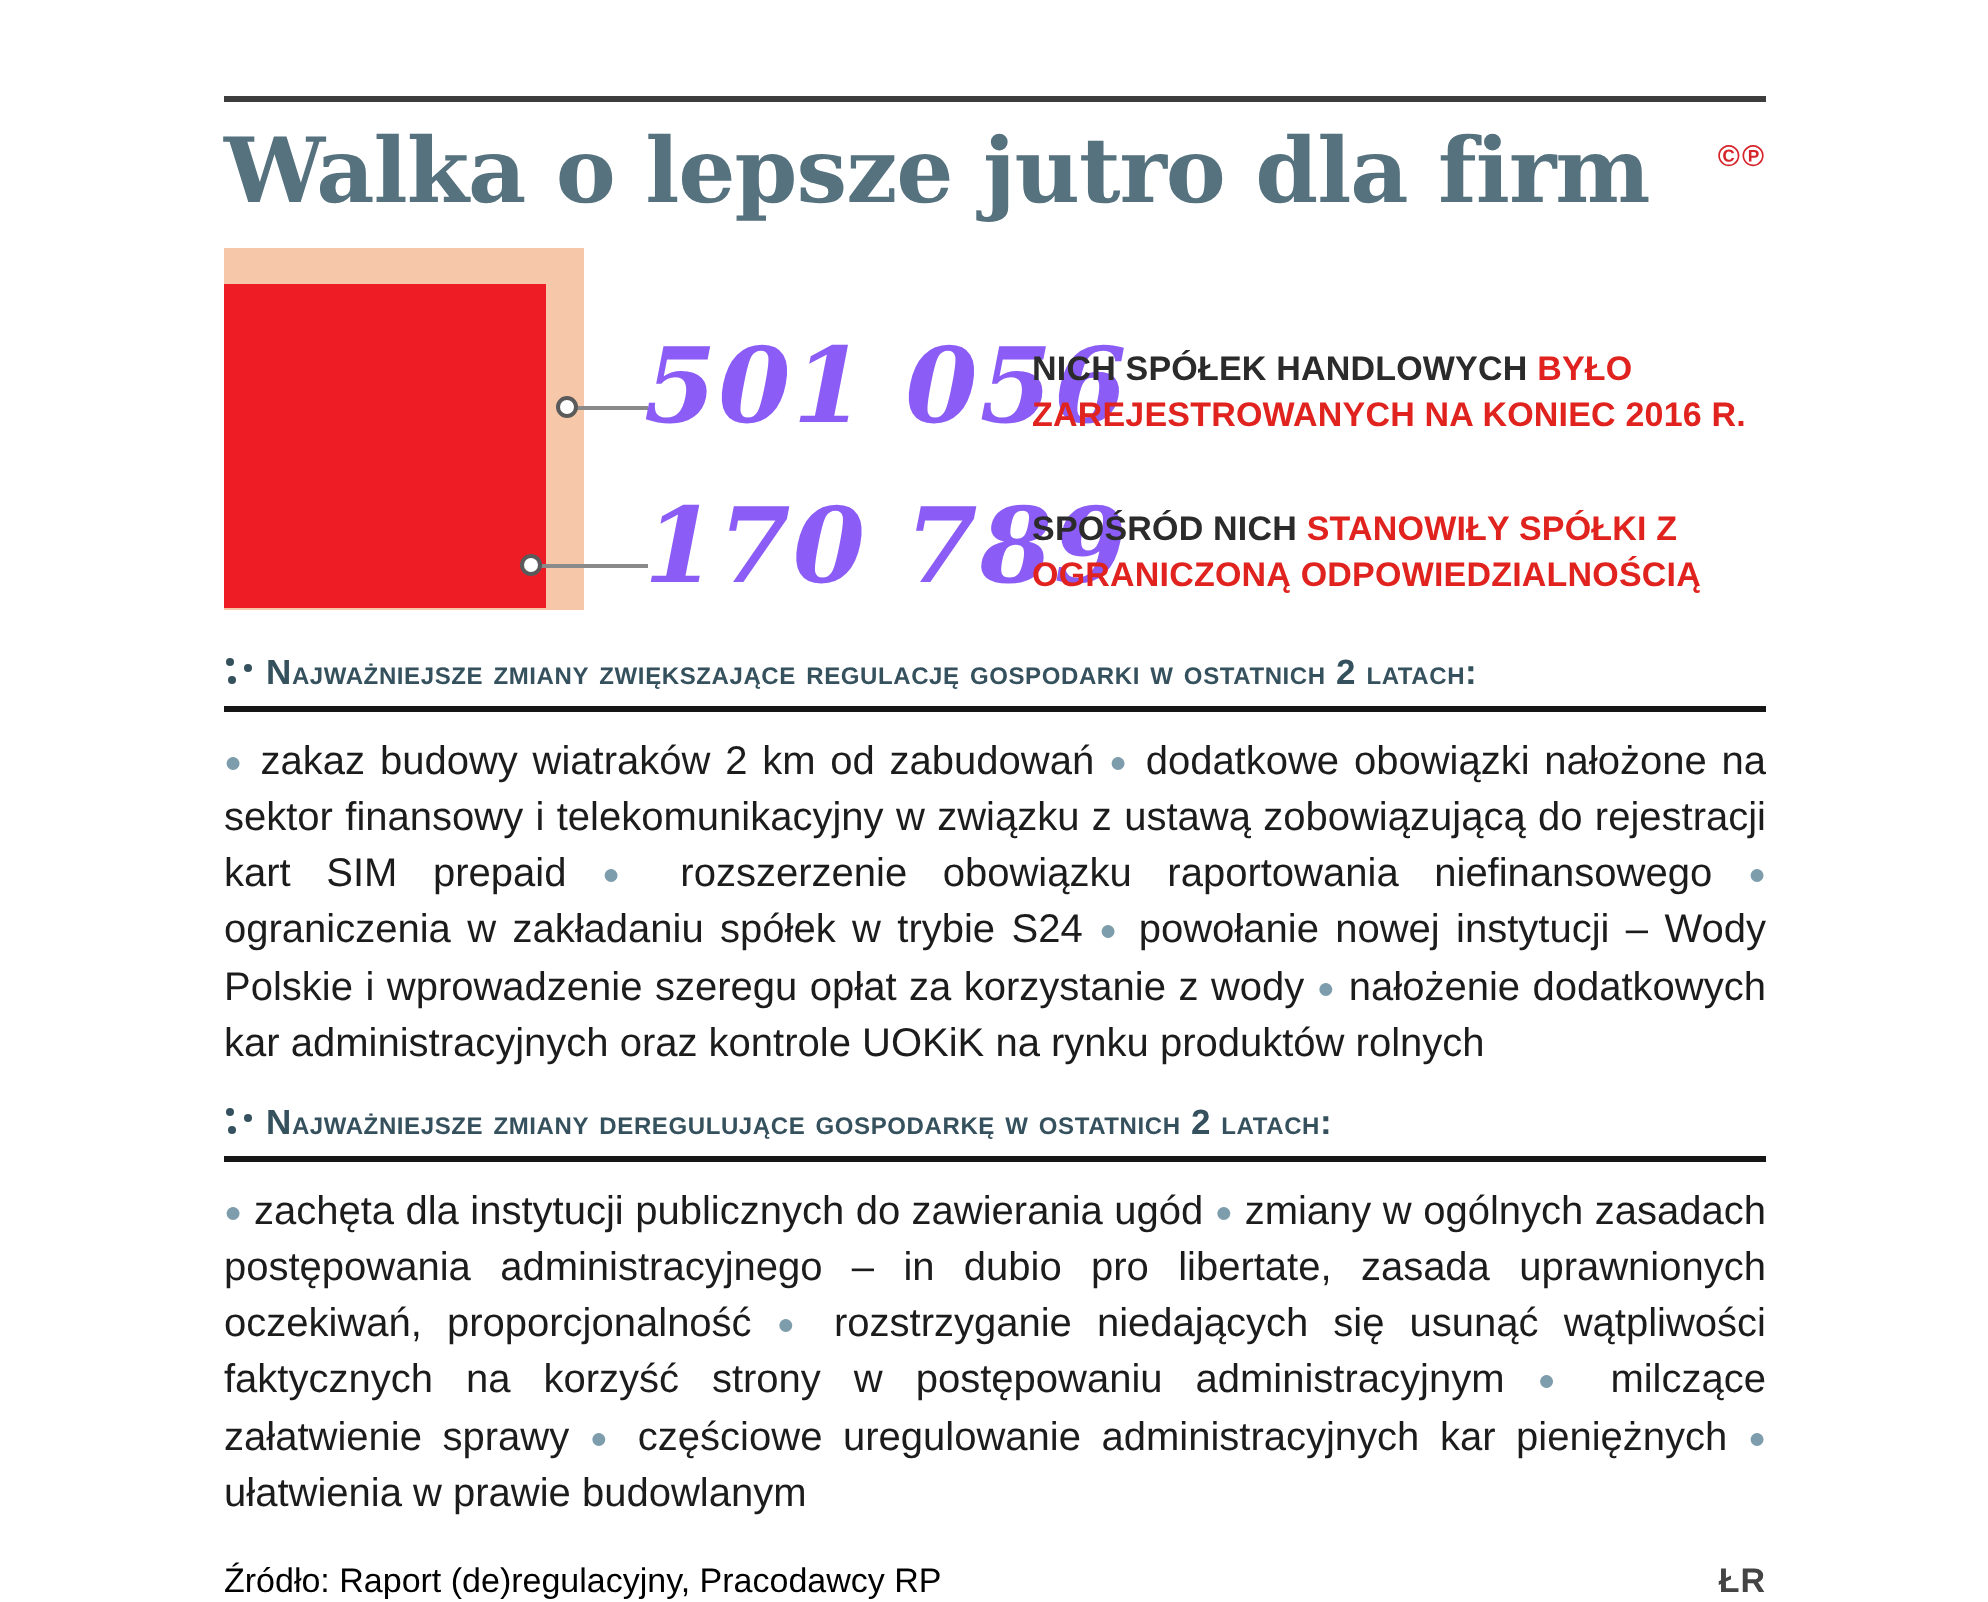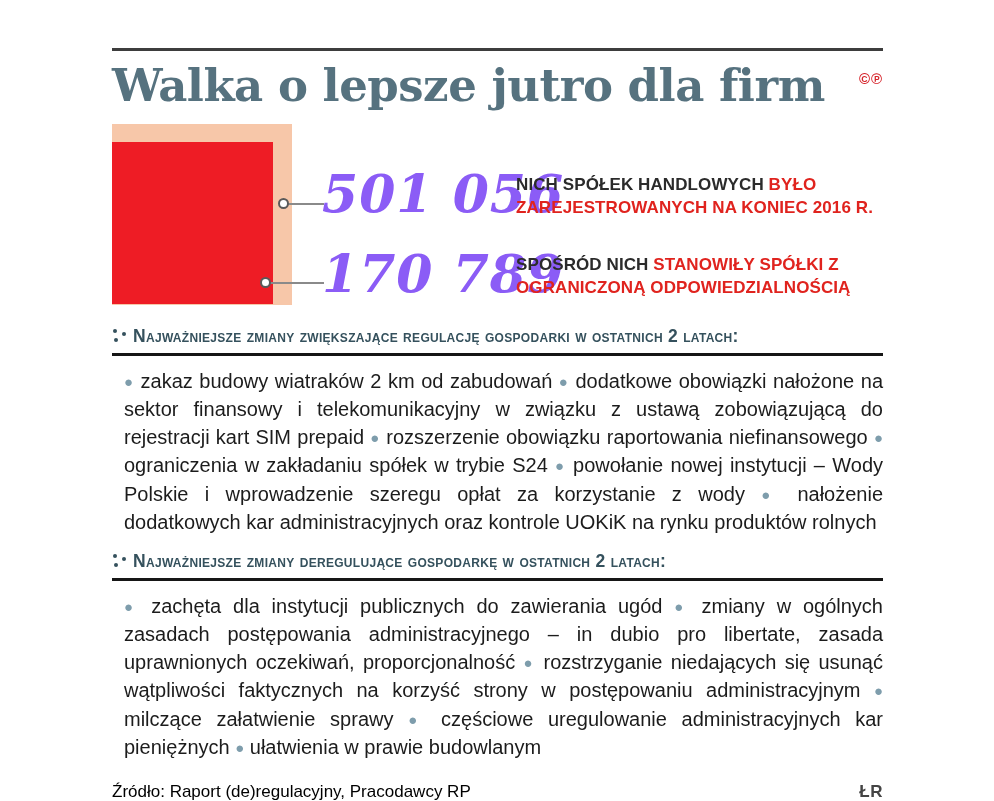--- a/index.html
+++ b/index.html
@@ -38,21 +38,21 @@
   .section{margin-top:13px;}
   .section-header{display:flex;align-items:flex-start;gap:7px;}
   .dots-icon{position:relative;width:14px;height:18px;flex:0 0 14px;margin-top:3px;}
   .dots-icon i{position:absolute;width:4px;height:4px;border-radius:50%;background:#35515d;}
   .dots-icon i:nth-child(1){left:1px;top:1px;}
   .dots-icon i:nth-child(2){left:10px;top:4px;}
   .dots-icon i:nth-child(3){left:2px;top:10px;}
   .section-title{margin:0;font-size:17.5px;font-weight:bold;color:#35515d;
     font-variant:small-caps;letter-spacing:0.3px;line-height:22px;}
   .section-rule{height:3px;background:#161616;margin-top:6px;}
-  .body-text{margin:12px 0 0 12px;font-size:20px;line-height:27.5px;text-align:justify;color:#1c1c1c;}
+  .body-text{margin:12px 0 0 0;font-size:20px;line-height:27.5px;text-align:justify;color:#1c1c1c;}
   .body-text .bullet{color:#7e9dac;font-size:15px;position:relative;top:-1px;}
 
   .footer{display:flex;justify-content:space-between;align-items:flex-end;margin-top:19px;}
   .source{font-size:17px;color:#000000;}
   .credit{font-size:17px;font-weight:bold;color:#444444;letter-spacing:0.5px;}
 </style>
 </head>
 <body>
 
 <div class="canvas">

